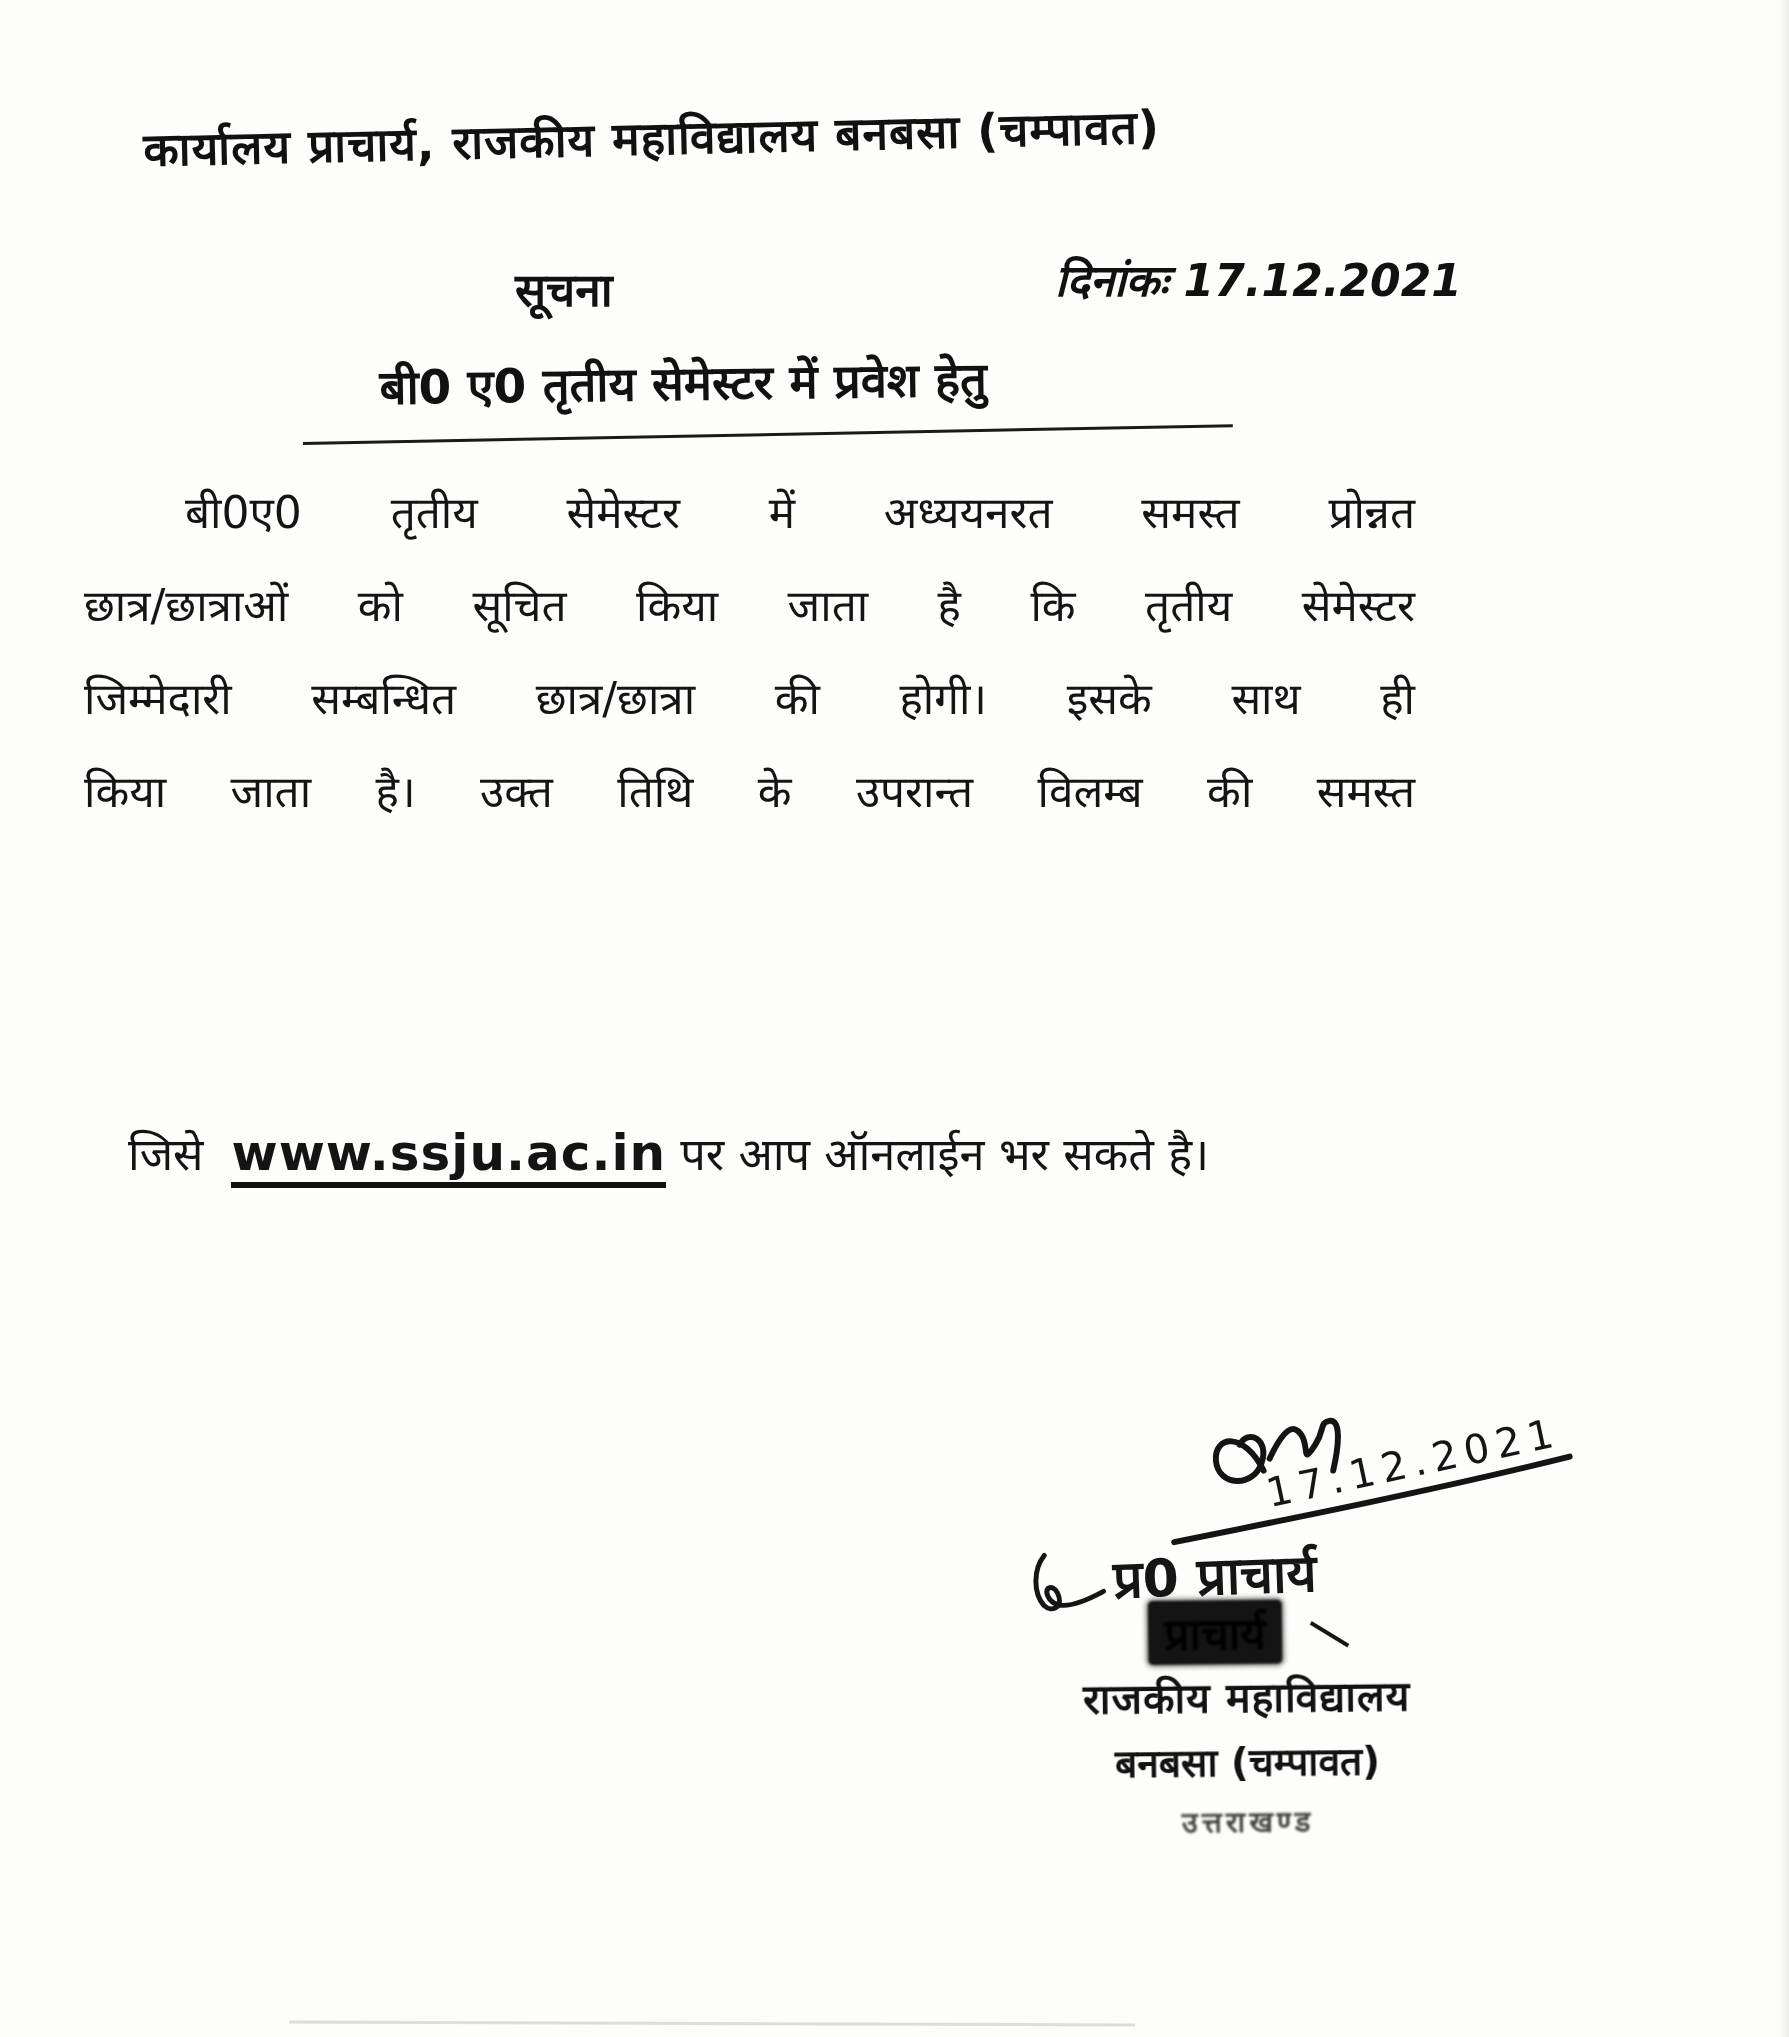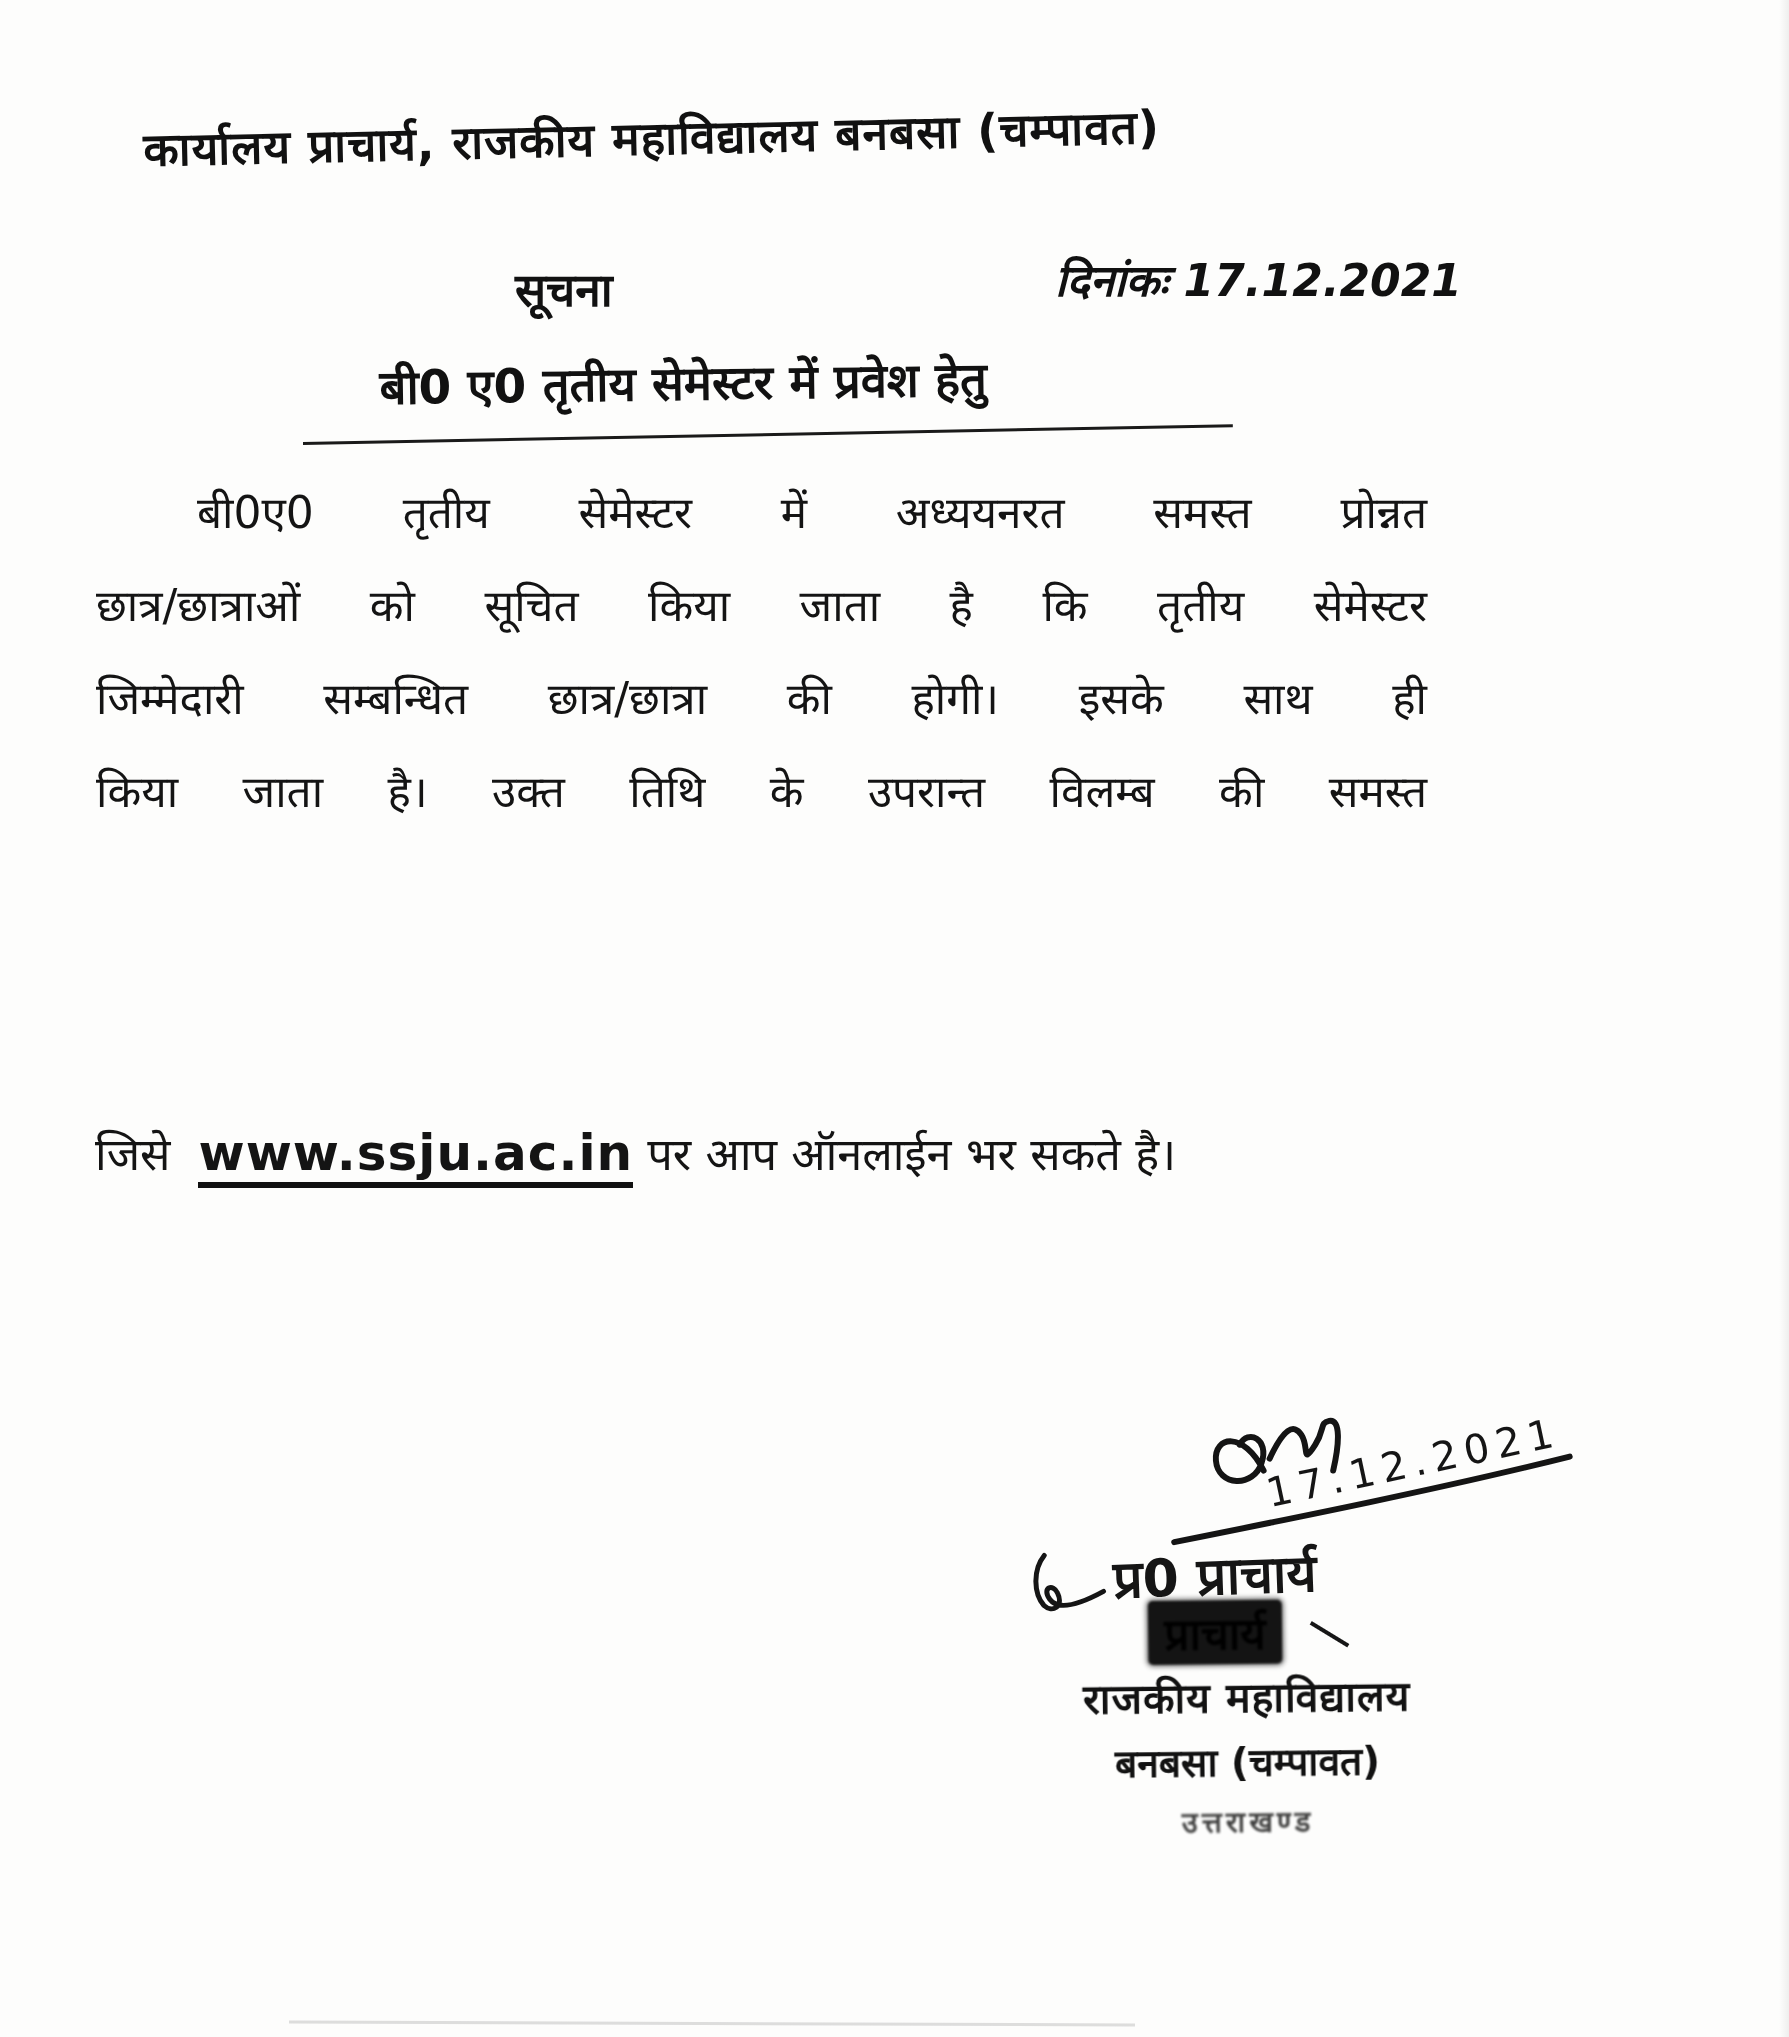--- a/index.html
+++ b/index.html
@@ -36,35 +36,35 @@
     position:absolute;left:380px;top:354px;
     font-size:47px;font-weight:700;white-space:nowrap;
     transform:rotate(-0.8deg);transform-origin:left bottom;
   }
   .subject-underline{
     position:absolute;left:303px;top:442px;width:930px;height:3px;
     background:#1a1a1a;
     transform:rotate(-1.1deg);transform-origin:left center;
   }
   .body-paragraph{
-    position:absolute;left:96px;top:466px;width:1331px;
+    position:absolute;left:84px;top:466px;width:1331px;
     font-size:44px;line-height:93px;color:#141414;
   }
   .body-line{
     text-align:justify;
     text-align-last:justify;
     height:93px;overflow:visible;white-space:normal;
   }
   .body-line.first{padding-left:101px;}
   .body-line.last{text-align-last:left;}
   .link-sentence{
     position:absolute;left:95px;top:1122px;
     font-size:45px;white-space:nowrap;color:#141414;
   }
-  .link-prefix{margin-right:28px;}
+  .link-prefix{margin-right:28px;margin-left:33px;}
   .website-url{
     font-weight:800;font-size:50px;letter-spacing:1px;
     border-bottom:6px solid #111;
   }
   .link-suffix{margin-left:14px;}
   .signature-scrawl{
     position:absolute;left:1144px;top:1401px;
   }
   .handwritten-date{
     position:absolute;left:1262px;top:1471px;

